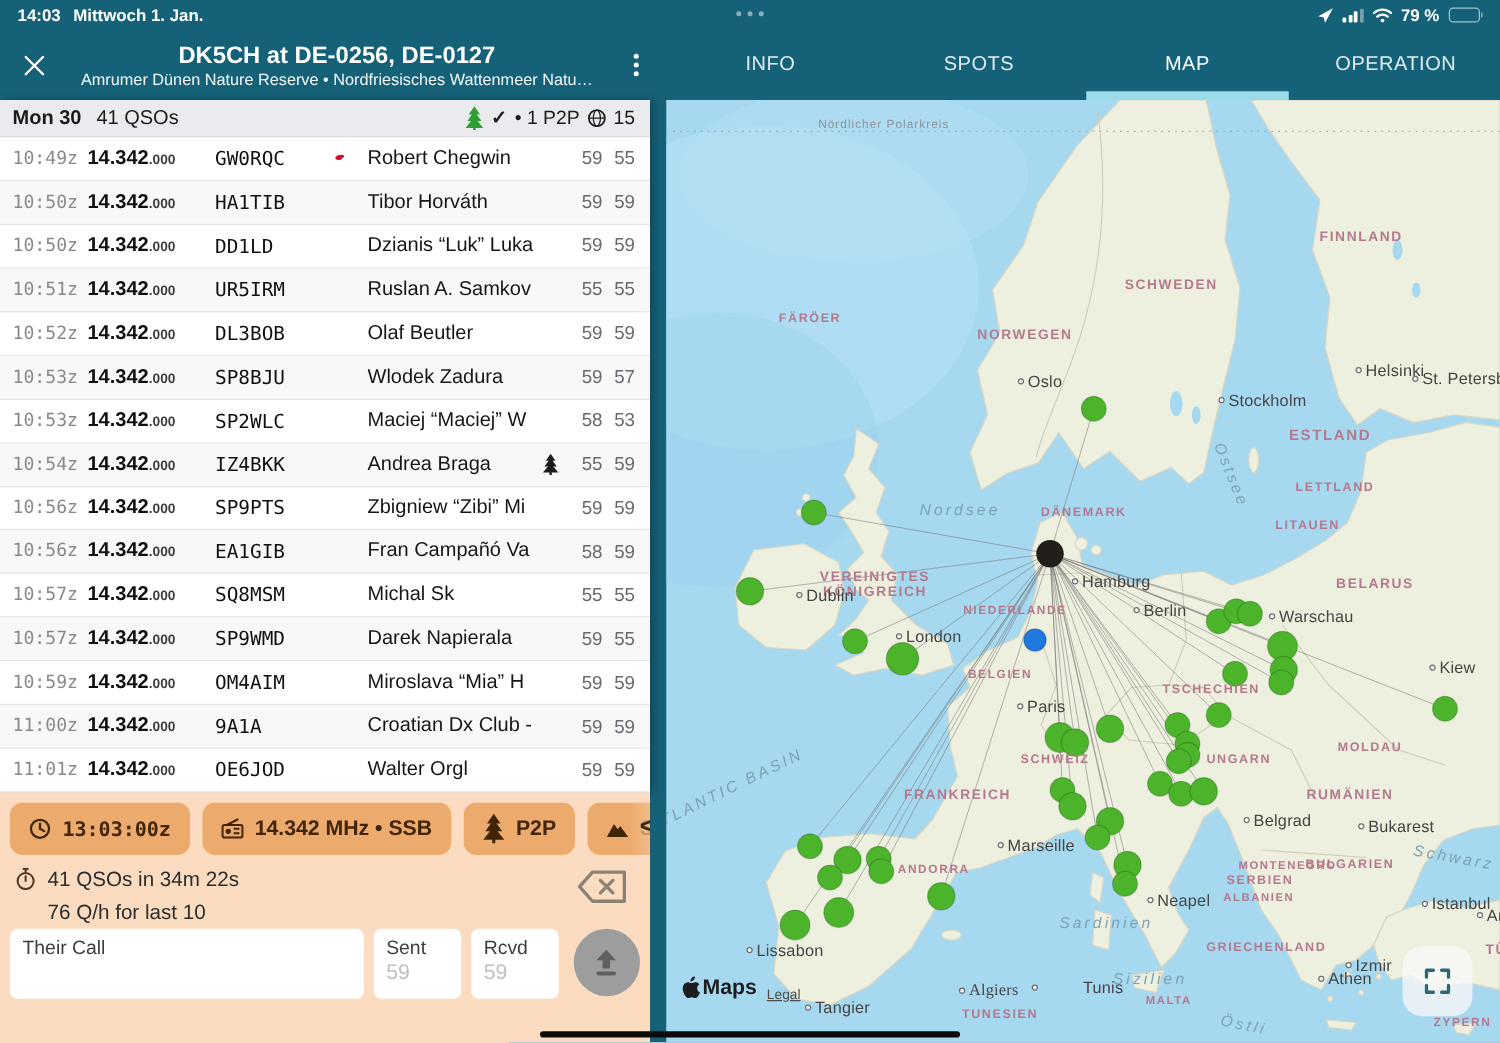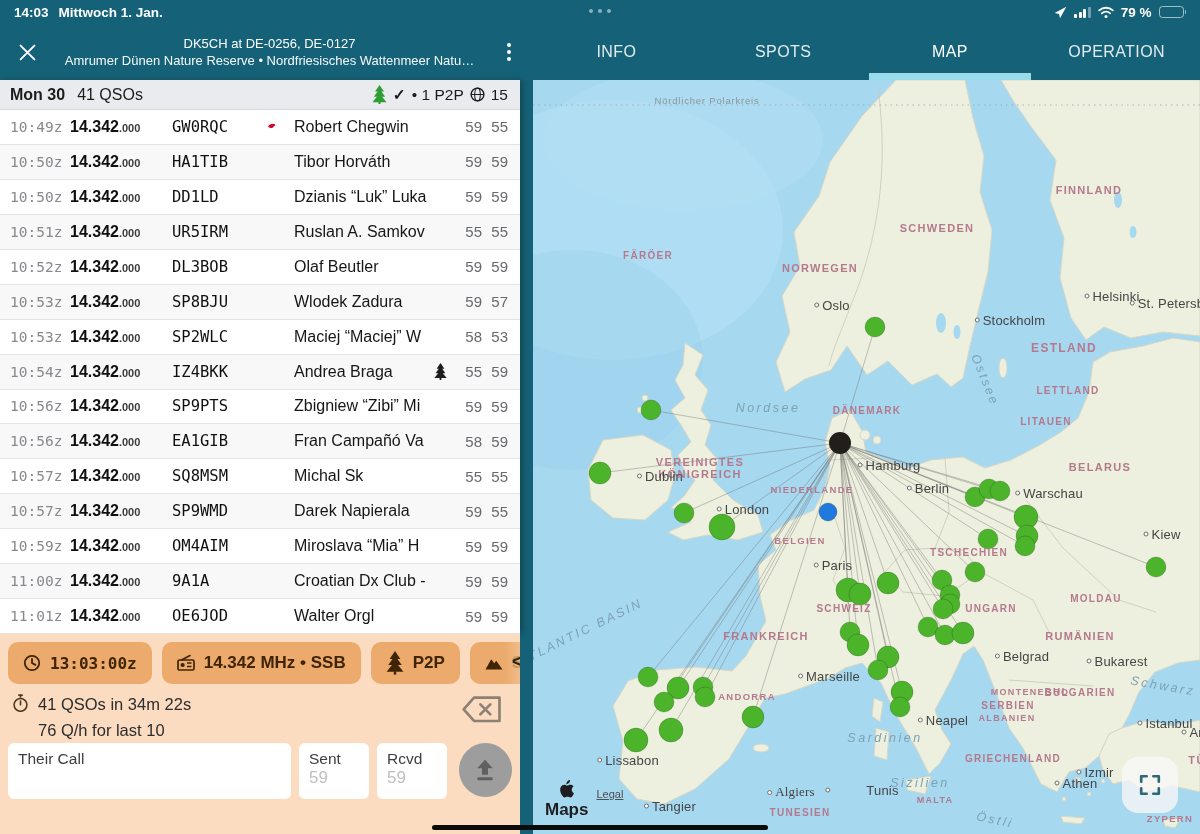--- a/index.html
+++ b/index.html
@@ -21,21 +21,21 @@
   .bars i:nth-child(3){height:8.5px}.bars i:nth-child(4){height:11px;background:rgba(255,255,255,.4)}
   .batt { display:flex; align-items:center; gap:1px; }
   .batt .shell { width:25px; height:12px; border:1px solid rgba(255,255,255,.6); border-radius:3.5px; padding:1.5px; }
   .batt .fill { height:100%; width:79%; background:#fff; border-radius:1.5px; }
   .batt .nub { width:1.5px; height:4px; background:rgba(255,255,255,.6); border-radius:0 1px 1px 0; }
 
   
   .appheader { position:absolute; top:24px; left:0; right:0; height:56px; display:flex; color:#fff; }
   .hdr-left { width:533px; display:flex; align-items:center; padding:0 14px; }
   .titles { flex:1; text-align:center; overflow:hidden; padding:0 6px; }
-  .title { font-size:13px; font-weight:normal; line-height:1.25; white-space:nowrap; }
+  .title { font-size:19px; font-weight:bold; line-height:1.25; white-space:nowrap; }
   .subtitle { font-size:13px; opacity:.96; white-space:nowrap; overflow:hidden; }
   .closebtn { width:26px; height:26px; display:flex; align-items:center; justify-content:center; cursor:pointer; }
   .kebab { width:20px; display:flex; flex-direction:column; align-items:center; gap:3px; cursor:pointer; }
   .kebab i { width:4px; height:4px; border-radius:50%; background:#fff; }
   .tabs { flex:1; display:flex; height:100%; }
   .tab { flex:1; display:flex; align-items:center; justify-content:center; position:relative;
     font-size:16px; letter-spacing:.4px; color:rgba(255,255,255,.88); cursor:pointer; }
   .tab.active { color:#fff; }
   .tab.active::after { content:""; position:absolute; left:2px; right:2px; bottom:0; height:7px; background:#9adbe9; }
 
@@ -90,21 +90,21 @@
   .map { position:absolute; top:80px; left:533px; width:667px; height:754px; background:#a6d8f0; overflow:hidden; }
   .map svg.base { position:absolute; inset:0; }
   #map-labels { position:absolute; inset:0; pointer-events:none; }
   .mlabel { position:absolute; transform:translate(-50%,-50%); white-space:pre; text-align:center; }
   .mlabel.country { color:#b5798e; font-weight:bold; font-size:11px; letter-spacing:1.3px; }
   .mlabel.city { color:#454545; font-size:13px; letter-spacing:.2px; display:flex; align-items:center; gap:3px; white-space:nowrap; }
   .mlabel.city i { width:5px; height:5px; border:1.4px solid #6e6e6e; border-radius:50%; background:#fdfdfd; flex:0 0 auto; }
   .mlabel.water { color:#7da2b4; font-style:italic; font-size:12.5px; letter-spacing:2.5px; }
   .mlabel.tiny { color:#8e949b; font-size:9.5px; letter-spacing:.8px; }
   .attribution { position:absolute; left:12px; top:700px; display:flex; align-items:baseline; gap:8px; color:#1d1d1f; }
-  .attribution .brand { font-size:17px; font-weight:bold; display:flex; align-items:center; gap:2px;flex-direction:column; }
+  .attribution .brand { font-size:17px; font-weight:bold; display:flex; align-items:center; gap:2px; }
   .attribution .legal { font-size:11px; color:#4e4e4e; text-decoration:underline; cursor:pointer; }
   .fsbtn { position:absolute; left:589px; top:677px; width:56px; height:56px; border-radius:16px;
     background:rgba(248,248,246,.8); display:flex; align-items:center; justify-content:center; color:#2e6876; cursor:pointer; }
 
   .home-indicator { position:absolute; left:calc(50% - 168px); bottom:4px; width:336px; height:5px;
     border-radius:3px; background:#0b0b0b; }
 </style>
 </head>
 <body>
 

